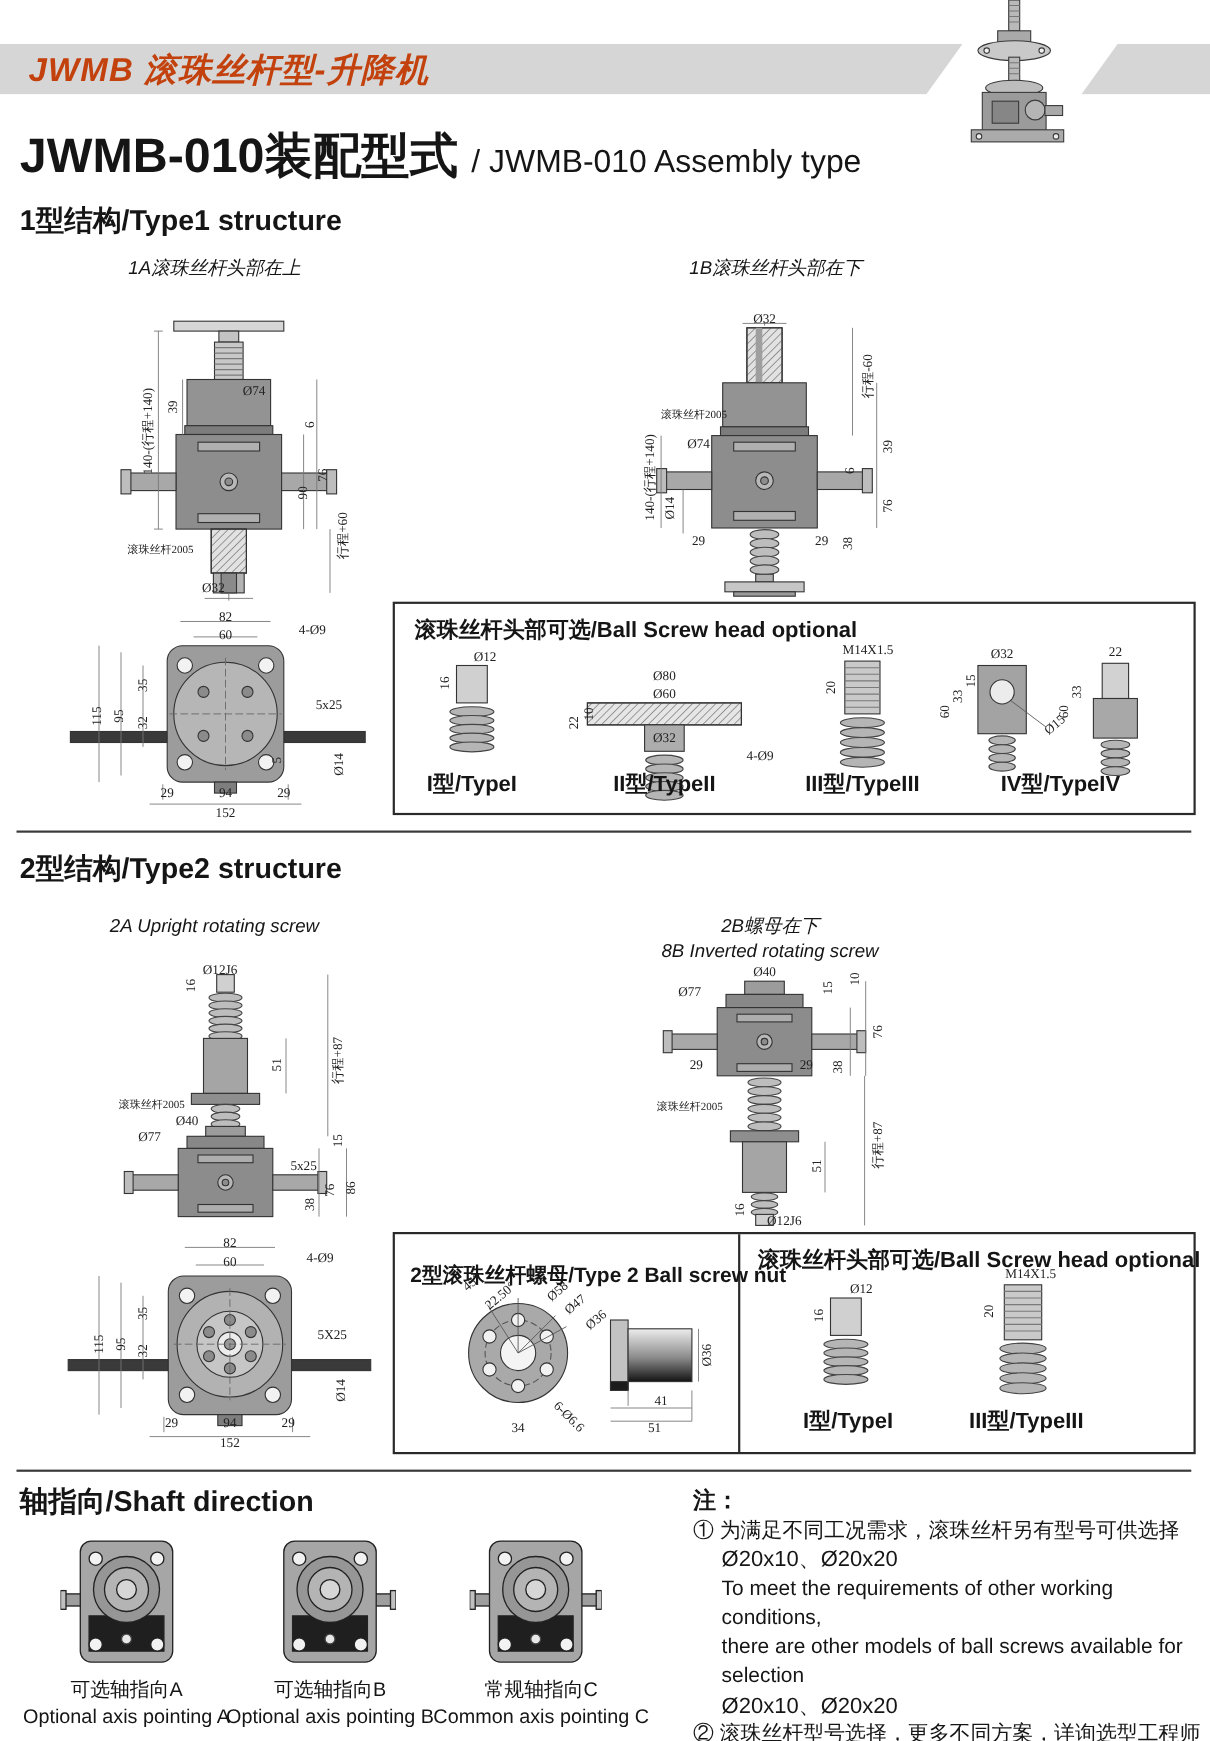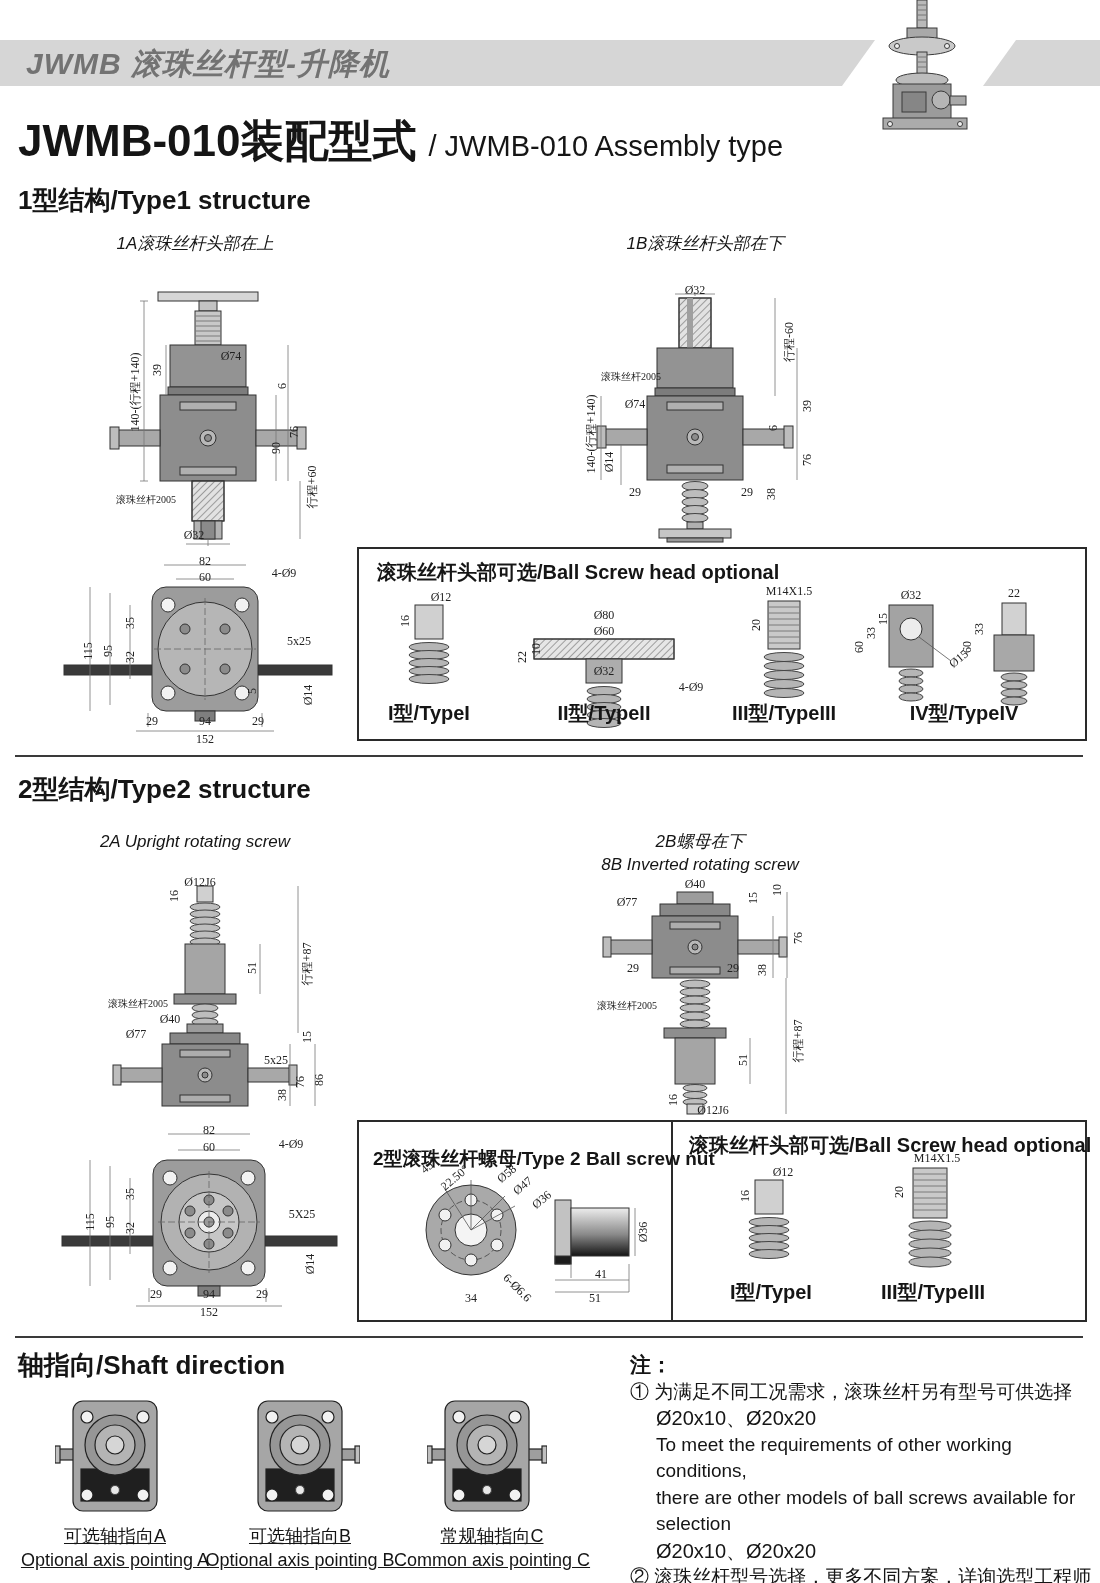--- a/index.html
+++ b/index.html
@@ -5,21 +5,21 @@
   html,body{margin:0;padding:0;background:#fff;}
   .page{position:relative;width:1100px;height:1583px;background:#ffffff;overflow:hidden;
         font-family:"Liberation Sans",sans-serif;color:#151515;}
   .abs{position:absolute;}
   
   .banner-band{position:absolute;left:0;top:40px;width:875px;height:46px;background:#d6d6d6;
     clip-path:polygon(0 0,100% 0,calc(100% - 33px) 100%,0 100%);}
   .banner-strip{position:absolute;left:983px;top:40px;width:117px;height:46px;background:#d6d6d6;
     clip-path:polygon(33px 0,100% 0,100% 100%,0 100%);}
   .banner-title{position:absolute;left:26px;top:44px;font-size:30px;font-weight:800;font-style:italic;
-    letter-spacing:1px;color:#737373;white-space:nowrap;}
+    letter-spacing:1px;color:#c2410c;white-space:nowrap;}
   
   .title-row{position:absolute;left:18px;top:112px;display:flex;align-items:baseline;white-space:nowrap;}
   .title-zh{font-size:44px;font-weight:800;letter-spacing:0px;}
   .title-en{font-size:29px;font-weight:400;margin-left:12px;}
   .h2{position:absolute;left:18px;font-size:26px;font-weight:800;white-space:nowrap;}
   
   .figcap{position:absolute;text-align:center;line-height:23px;font-size:17px;font-style:italic;}
   .figcap span{display:block;}
   
   .drawing{position:absolute;}
@@ -29,21 +29,21 @@
   .dim.diag{transform:translate(-50%,-50%) rotate(-40deg);}
   .dim.diag2{transform:translate(-50%,-50%) rotate(45deg);}
   .dim.small{font-size:10px;}
   
   .optbox{position:absolute;border:2px solid #2a2a2a;background:#fff;}
   .boxtitle{position:absolute;font-size:20px;font-weight:800;white-space:nowrap;}
   .typecap{position:absolute;font-size:20px;font-weight:800;white-space:nowrap;transform:translate(-50%,-50%);}
   .rule{position:absolute;left:15px;width:1068px;height:2px;background:#3a3a3a;}
   .vline{position:absolute;width:2px;background:#2a2a2a;}
   
-  .shaftcap{position:absolute;text-align:center;font-size:18px;line-height:24px;text-decoration:underline;}
+  .shaftcap{position:absolute;text-align:center;font-size:18px;line-height:24px;}
   .shaftcap span{display:block;}
   
   .notes{position:absolute;font-size:19px;line-height:26.5px;}
   .note-head{font-size:21px;font-weight:700;}
   .ind{padding-left:26px;}
   .models{font-size:20px;}
   svg{display:block;}
 </style>
 </head>
 <body>

